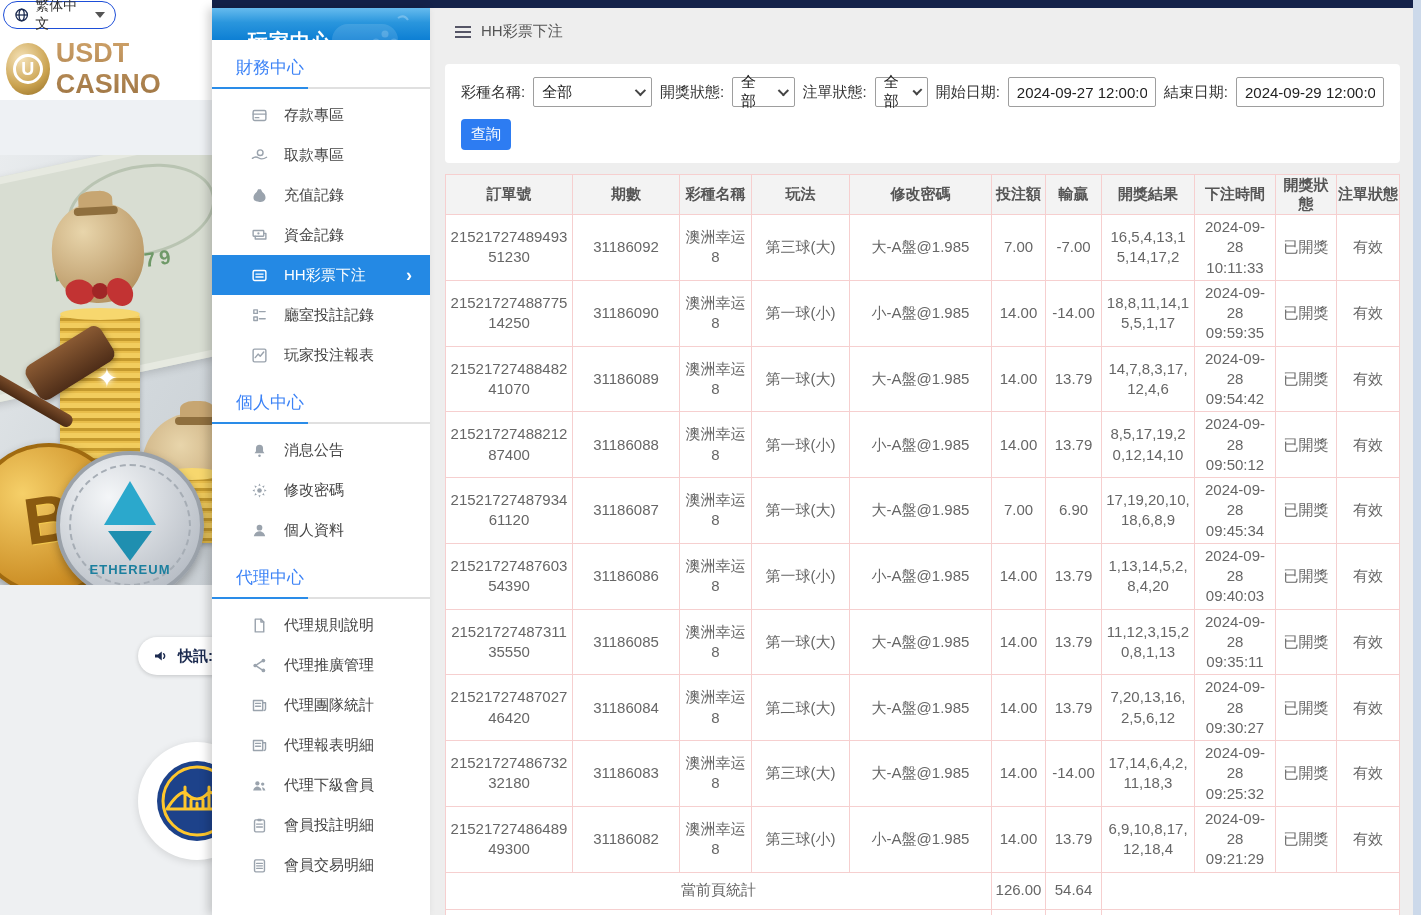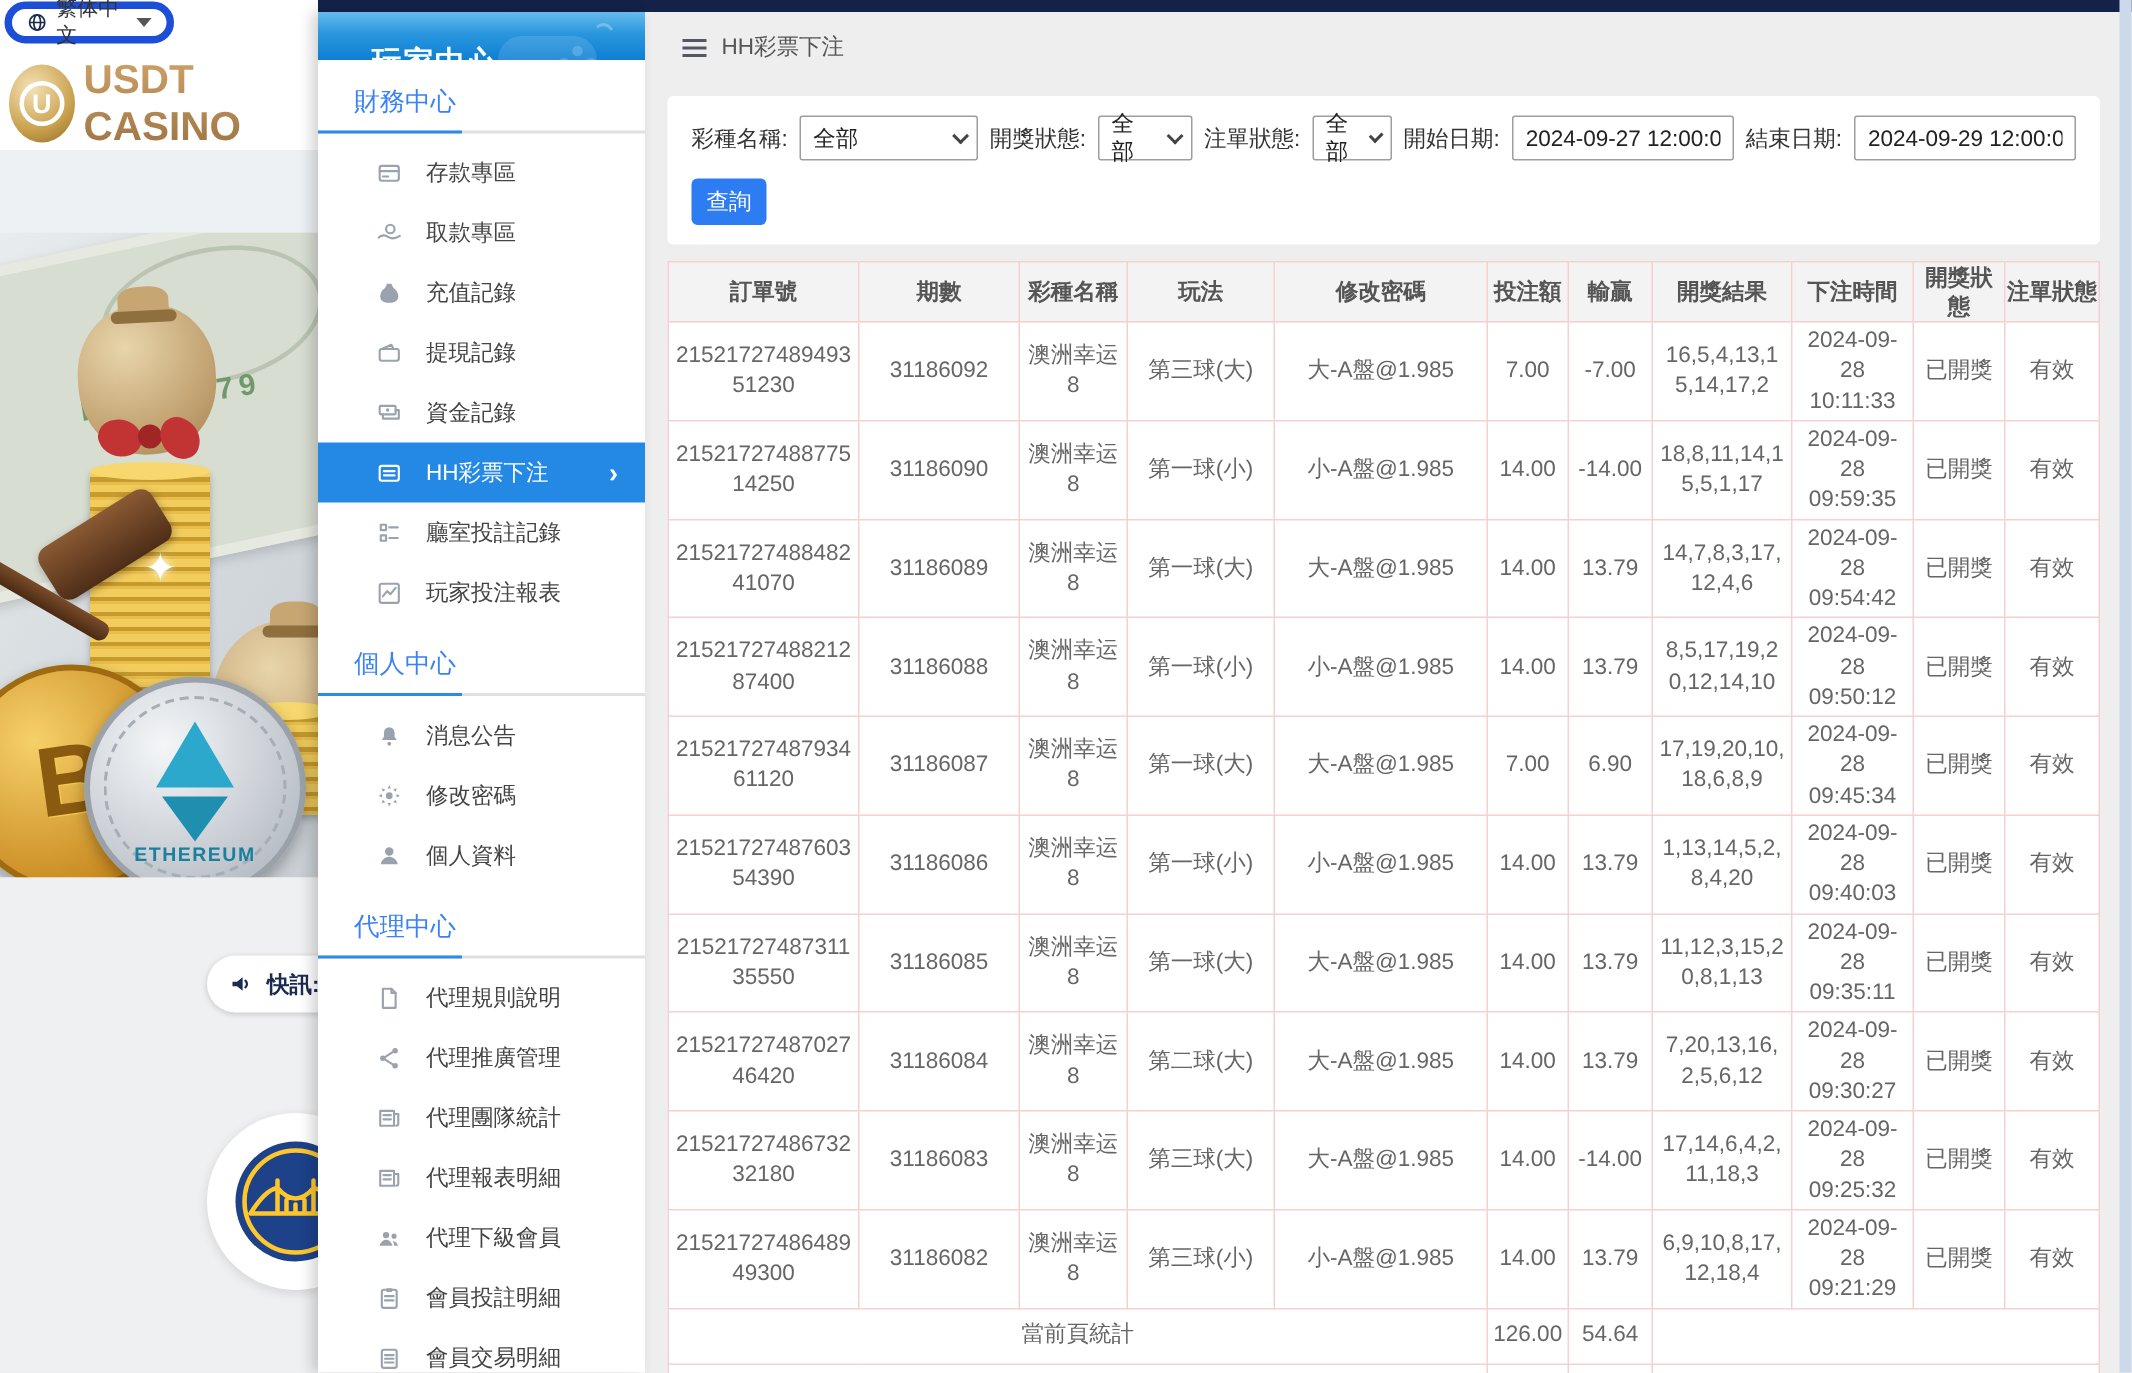--- a/index.html
+++ b/index.html
@@ -1,21 +1,21 @@
 <!DOCTYPE html>
 <html><head>
 <meta charset="utf-8">
 <style>
   * { margin:0; padding:0; box-sizing:border-box; }
   html,body { width:1421px; height:915px; overflow:hidden; font-family:"Liberation Sans","DejaVu Sans",sans-serif; background:#eeeeee; }
 
   
   #left-col { position:absolute; left:0; top:0; width:212px; height:915px; background:#eef0f2; overflow:hidden; }
   #lang-bar { position:absolute; left:0; top:0; width:212px; height:100px; background:#ffffff; }
-  #lang-pill { position:absolute; left:3px; top:1px; width:113px; height:28px; border:5px solid #1d4ed8; border-radius:14px; background:#fff; display:flex; align-items:center; gap:6px; padding:0 10px; cursor:pointer; }
+  #lang-pill { position:absolute; left:3px; top:1px; width:113px; height:28px; border:1px solid #1d4ed8; border-radius:14px; background:#fff; display:flex; align-items:center; gap:6px; padding:0 10px; cursor:pointer; }
   #lang-pill span.lbl { font-size:14px; color:#333; }
   .caret-down { width:0; height:0; border-left:5px solid transparent; border-right:5px solid transparent; border-top:6px solid #555; }
   #brand-row { position:absolute; left:6px; top:38px; display:flex; align-items:center; gap:6px; }
   #brand-coin { width:52px; height:52px; border-radius:50%; background:radial-gradient(circle at 35% 30%, #f5e2b8, #caa24f 60%, #8f6a24); display:flex; align-items:center; justify-content:center; }
   #brand-coin .u { width:30px; height:30px; border:3px solid #fff; border-radius:50%; color:#fff; font-weight:bold; font-size:18px; display:flex; align-items:center; justify-content:center; }
   #brand-text { font-size:27px; font-weight:bold; letter-spacing:0px; background:linear-gradient(180deg,#cfa269,#9d7443); -webkit-background-clip:text; background-clip:text; color:transparent; }
   #gray-band { position:absolute; left:0; top:100px; width:212px; height:55px; background:#eef1f4; }
 
   
   #banner { position:absolute; left:0; top:155px; width:212px; height:430px; background:linear-gradient(120deg,#e9ecee 0%,#d2d8dc 60%,#c8ced3 100%); overflow:hidden; }
@@ -201,29 +201,20 @@
         <span class="mi-icon">
           <svg width="17" height="17" viewBox="0 0 24 24">
             <path d="M10 3h4l2 4c3 2 4.5 5 4.5 8 0 4-3.5 6-8.5 6s-8.5-2-8.5-6c0-3 1.5-6 4.5-8z" fill="currentColor"></path>
           </svg>
         </span>
         <span>充值記錄</span>
       </div>
       <div class="menu-item">
         <span class="mi-icon">
           <svg width="17" height="17" viewBox="0 0 24 24">
-            <rect x="3" y="8" width="18" height="11" rx="2" fill="none" stroke="currentColor" stroke-width="2" stroke-linecap="round" stroke-linejoin="round"></rect>
-            <path d="M5 8l9-4 2 4" fill="none" stroke="currentColor" stroke-width="2" stroke-linecap="round" stroke-linejoin="round"></path>
-          </svg>
-        </span>
-        <span>提現記錄</span>
-      </div>
-      <div class="menu-item">
-        <span class="mi-icon">
-          <svg width="17" height="17" viewBox="0 0 24 24">
             <rect x="3" y="5" width="15" height="8" rx="1" fill="none" stroke="currentColor" stroke-width="2" stroke-linecap="round" stroke-linejoin="round"></rect>
             <path d="M6 13v4h15v-8h-3" fill="none" stroke="currentColor" stroke-width="2" stroke-linecap="round" stroke-linejoin="round"></path>
             <circle cx="10.5" cy="9" r="1.6" fill="currentColor"></circle>
           </svg>
         </span>
         <span>資金記錄</span>
       </div>
       <div class="menu-item active">
         <span class="mi-icon">
           <svg width="17" height="17" viewBox="0 0 24 24">

